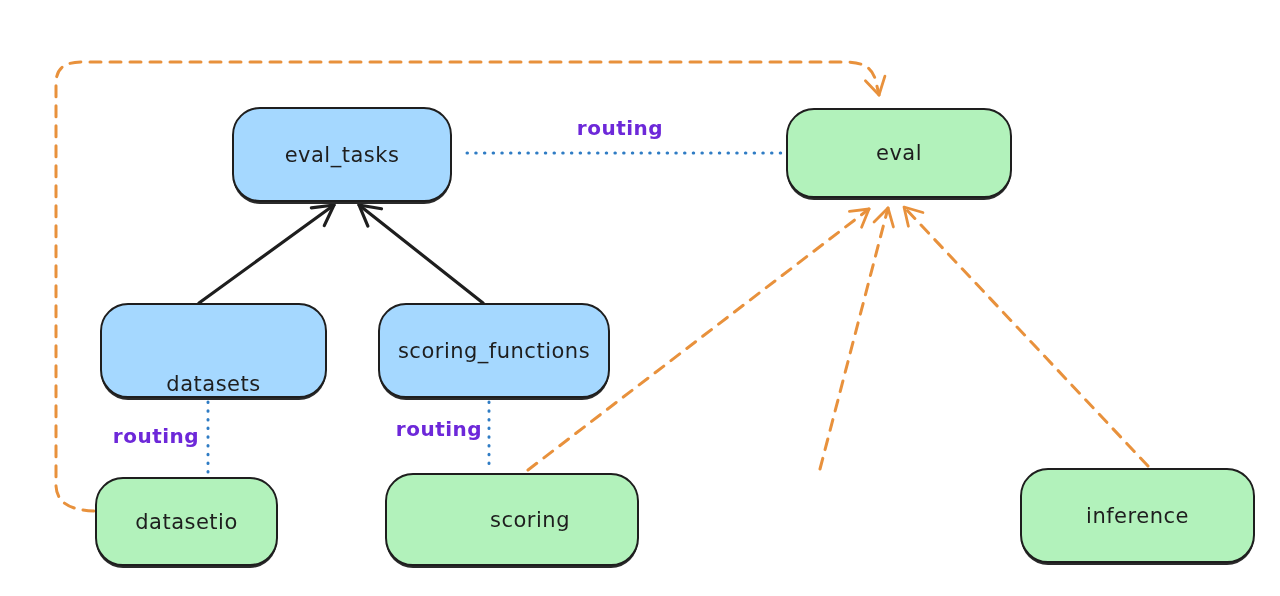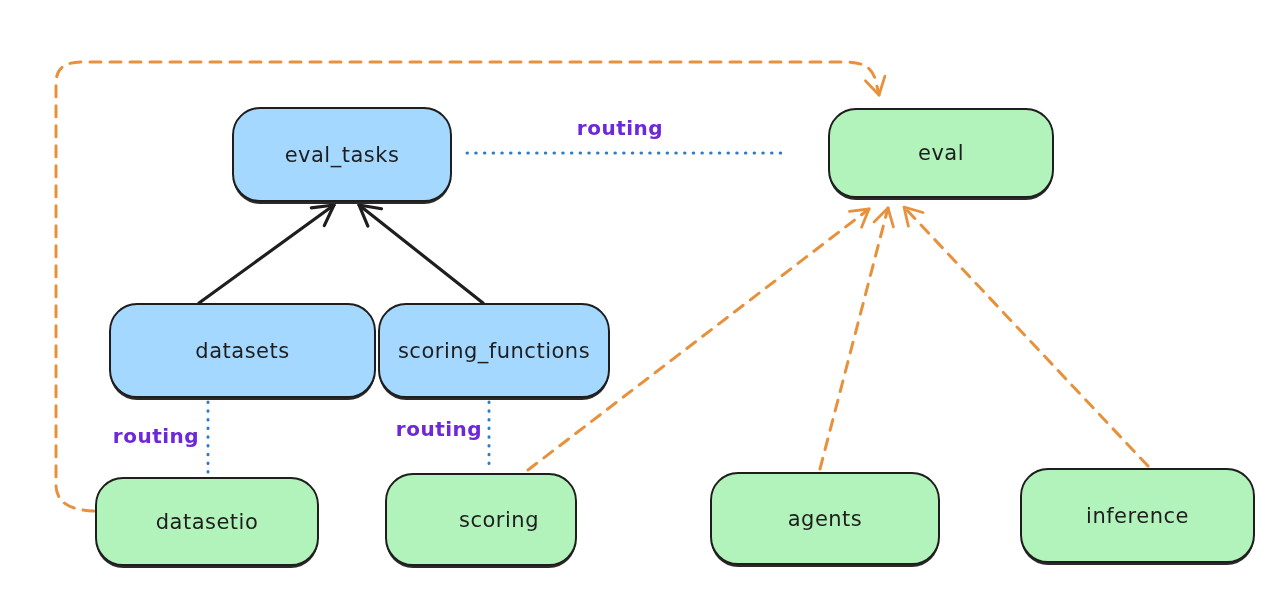--- a/index.html
+++ b/index.html
@@ -43,25 +43,25 @@
     position: absolute;
     font-size: 20px;
     font-weight: bold;
     color: #6d28d9;
     letter-spacing: 0.5px;
     white-space: nowrap;
   }
 
   
   .n-eval-tasks        { left: 232px;  top: 107px; width: 220px; height: 95px; }
-  .n-eval              { left: 828px;  top: 108px; width: 226px; height: 90px; }
-  .n-datasets          { left: 109px;  top: 303px; width: 267px; height: 95px; }
+  .n-eval              { left: 786px;  top: 108px; width: 226px; height: 90px; }
+  .n-datasets          { left: 100px;  top: 303px; width: 227px; height: 95px; align-items: flex-end; }
   .n-scoring-functions { left: 378px;  top: 303px; width: 232px; height: 95px; }
-  .n-datasetio         { left: 95px;   top: 477px; width: 224px; height: 89px; }
-  .n-scoring           { left: 385px;  top: 473px; width: 192px; height: 93px; padding-left: 36px; }
+  .n-datasetio         { left: 95px;   top: 477px; width: 183px; height: 89px; }
+  .n-scoring           { left: 385px;  top: 473px; width: 254px; height: 93px; padding-left: 36px; }
   .n-agents            { left: 710px;  top: 472px; width: 230px; height: 93px; }
   .n-inference         { left: 1020px; top: 468px; width: 235px; height: 95px; }
 
   
   .lbl-routing-top      { left: 560px; top: 116px; width: 120px; text-align: center; }
   .lbl-routing-datasets { left: 106px; top: 424px; width: 100px; text-align: center; }
   .lbl-routing-scoring  { left: 389px; top: 417px; width: 100px; text-align: center; }
 </style>
 </head>
 <body>
@@ -108,23 +108,20 @@
   </div>
 
   <div class="node green n-datasetio">
     <span class="node-label">datasetio</span>
   </div>
 
   <div class="node green n-scoring">
     <span class="node-label">scoring</span>
   </div>
 
-  <div class="node green n-agents">
-    <span class="node-label">agents</span>
-  </div>
 
   <div class="node green n-inference">
     <span class="node-label">inference</span>
   </div>
 
   <div class="edge-label lbl-routing-top">routing</div>
   <div class="edge-label lbl-routing-datasets">routing</div>
   <div class="edge-label lbl-routing-scoring">routing</div>
 
 </div>

